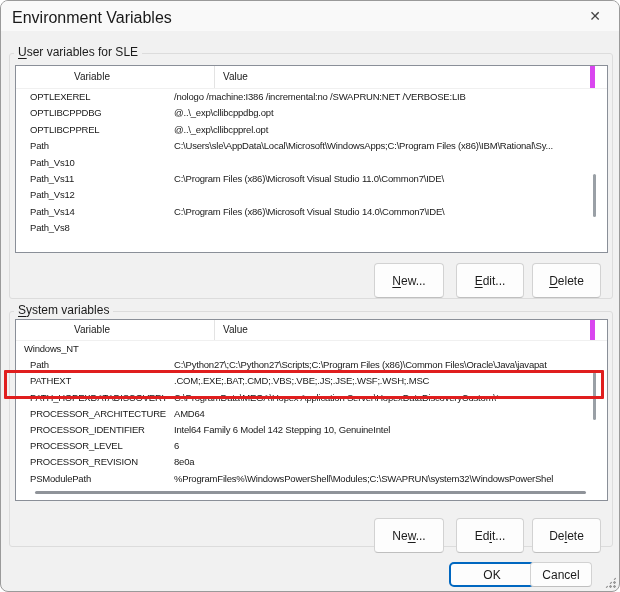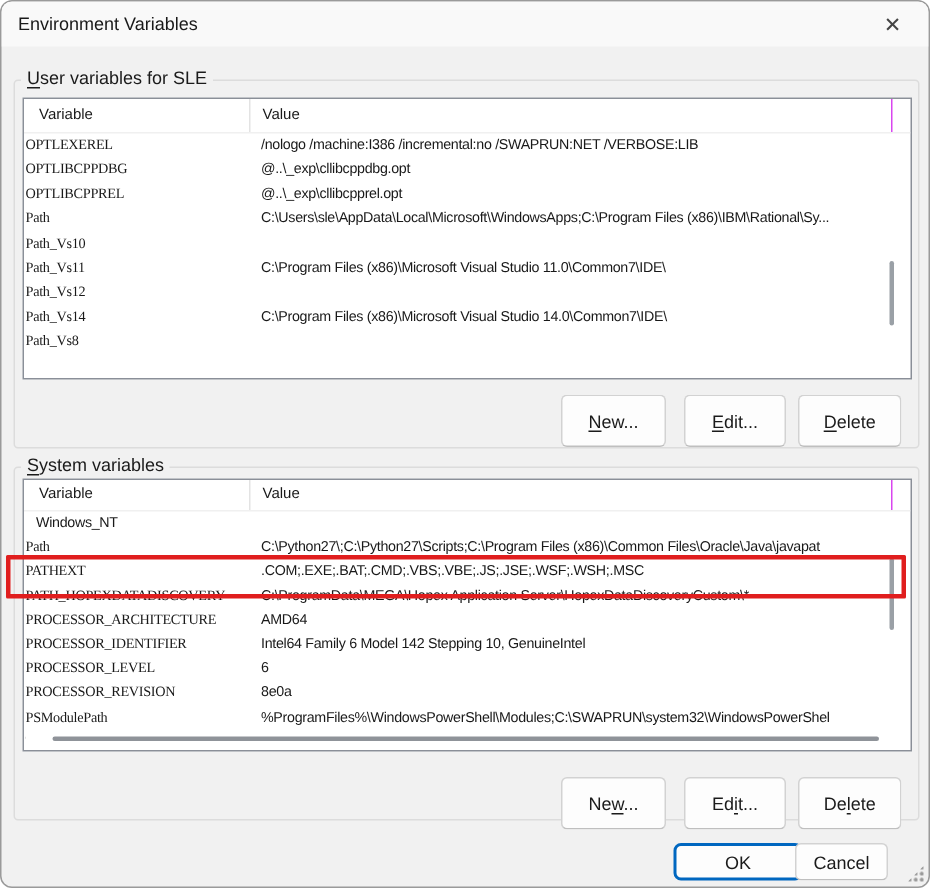--- a/index.html
+++ b/index.html
@@ -3,42 +3,42 @@
 <meta charset="utf-8">
 <style>
   html,body{margin:0;padding:0;background:#ffffff;}
   .dialog{
     position:relative;width:620px;height:592px;box-sizing:border-box;
     background:#f1f1f1;border:1px solid #9a9a9a;border-radius:8px;overflow:hidden;
     font-family:"Liberation Sans",sans-serif;color:#1b1b1b;
   }
   
   .titlebar{position:absolute;left:0;top:0;right:0;height:30px;background:#f9f9f9;}
-  .title{position:absolute;left:11px;top:8px;font-size:12px;color:#191919;}
+  .title{position:absolute;left:11px;top:8px;font-size:16px;color:#191919;}
   .close-btn{position:absolute;right:2px;top:0;width:44px;height:30px;border:none;background:transparent;
     font-size:14px;color:#444;cursor:pointer;display:flex;align-items:center;justify-content:center;padding:0;}
   
   .group-border{position:absolute;border:1px solid #dcdcdc;border-radius:3px;background:transparent;}
   #group1{left:8px;top:52px;width:602px;height:244px;}
   #group2{left:8px;top:310px;width:602px;height:234px;}
   .group-label{position:absolute;background:#f1f1f1;font-size:12px;height:15px;line-height:15px;padding:0 4px;}
   #label1{left:13px;top:44px;}
   #label2{left:13px;top:302px;}
   .mn{text-decoration:underline;text-underline-offset:2px;}
   
   .listview{position:absolute;background:#ffffff;border:1px solid #8a8f98;overflow:hidden;box-sizing:border-box;}
   #list1{left:14px;top:64px;width:593px;height:188px;}
   #list2{left:14px;top:318px;width:593px;height:182px;}
   .lv-header{display:flex;height:22px;line-height:22px;font-size:10px;color:#191919;border-bottom:1px solid #f0f0f0;}
   #list2 .lv-header{height:20px;line-height:20px;}
-  .hcell-var{flex:0 0 150px;padding-left:10px;box-sizing:border-box;overflow:hidden;}
-  .hcell-val{flex:1;padding-left:8px;box-sizing:border-box;border-left:1px solid #e3e3e3;border-right:1px solid #d946ef;margin-right:12px;overflow:hidden;}
+  .hcell-var{flex:0 0 150px;padding-left:10px;box-sizing:border-box;overflow:hidden;margin-left:48px;}
+  .hcell-val{flex:1;padding-left:8px;box-sizing:border-box;border-left:1px solid #e3e3e3;border-right:5px solid #d946ef;margin-right:12px;overflow:hidden;}
   .lv-row{display:flex;height:16.4px;line-height:16.4px;font-size:9.5px;letter-spacing:-0.2px;white-space:nowrap;color:#191919;}
   #list2 .lv-row{height:16.2px;line-height:16.2px;}
-  .cell-var{flex:0 0 150px;padding-left:1px;box-sizing:border-box;overflow:hidden;font-family:Liberation Serif, serif;}
+  .cell-var{flex:0 0 150px;padding-left:14px;box-sizing:border-box;overflow:hidden;}
   .cell-val{flex:1;padding-left:8px;box-sizing:border-box;overflow:hidden;}
   .vthumb{position:absolute;width:3px;background:#9aa0a6;border-radius:2px;}
   #list1 .vthumb{right:11px;top:108px;height:43px;}
   #list2 .vthumb{right:11px;top:52px;height:48px;}
   .hscroll-cover{position:absolute;left:1px;right:1px;bottom:0;height:10px;background:#ffffff;}
   .hthumb{position:absolute;left:18px;right:20px;top:1px;height:3px;background:#8f9399;border-radius:2px;}
   
   .red-box{position:absolute;left:3px;top:369px;width:594px;height:23px;border:3px solid #e01e1e;border-radius:1px;z-index:20;pointer-events:none;}
   
   .win-btn{position:absolute;height:35px;box-sizing:border-box;background:#fdfdfd;border:1px solid #d2d2d2;

